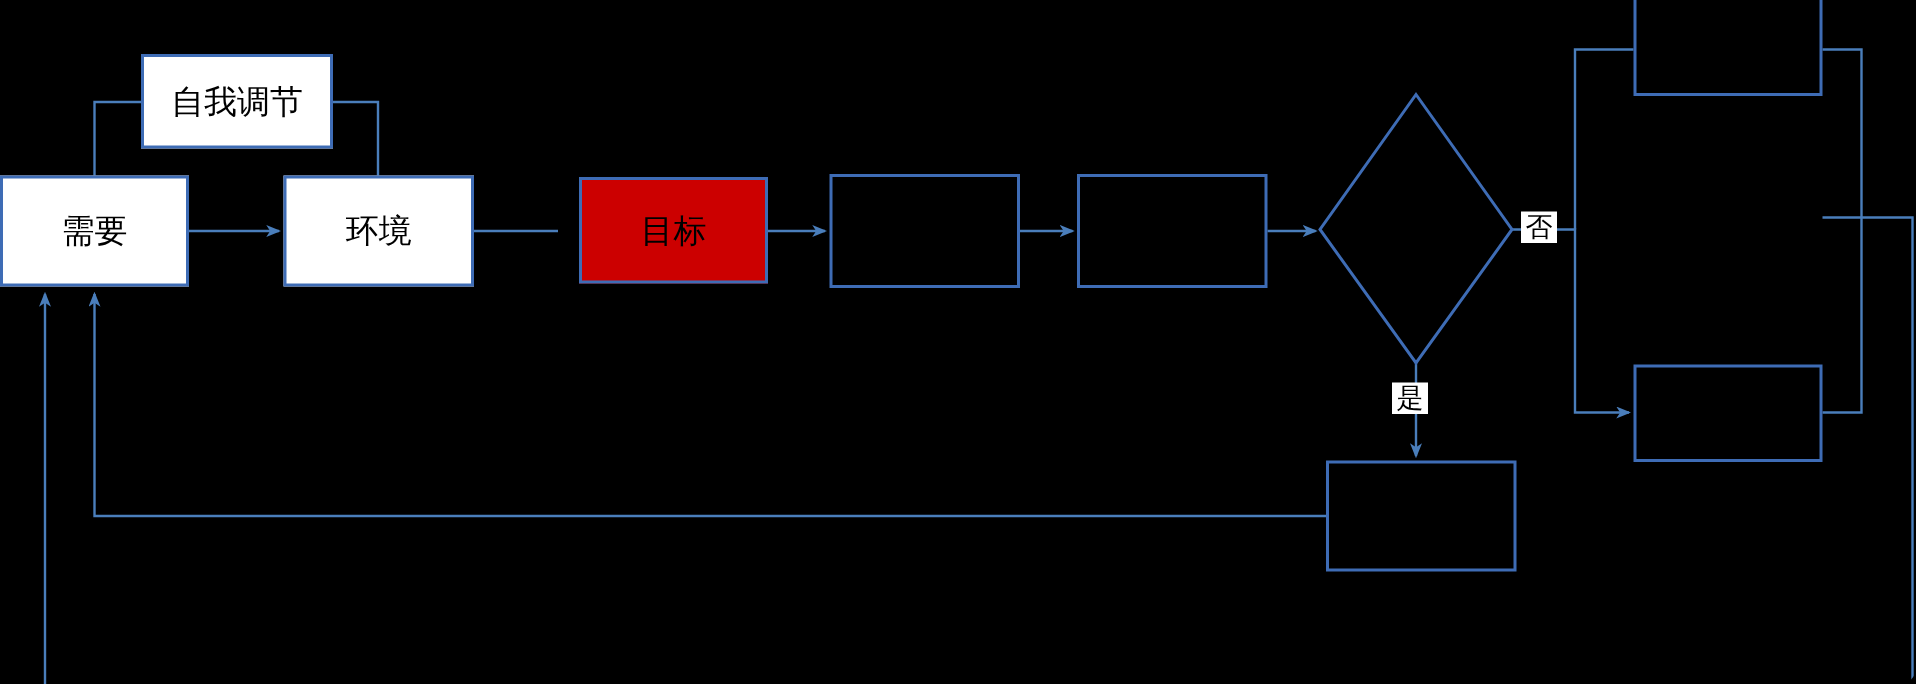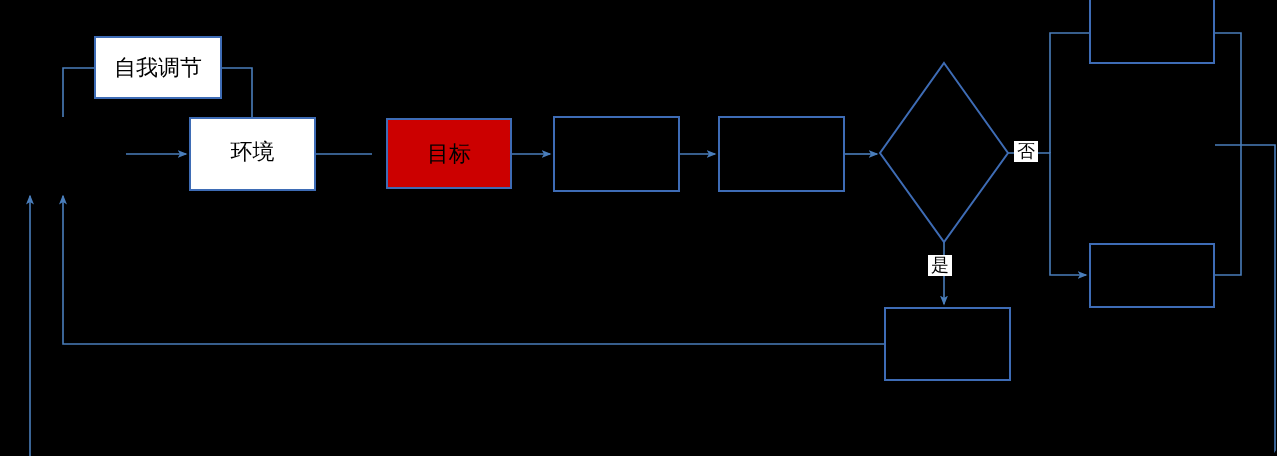--- a/index.html
+++ b/index.html
@@ -100,22 +100,25 @@
 
     </g>
 
     <polygon points="944,63 1008,153 944,242 880,153" fill="none" stroke="#3E6CB5" stroke-width="2"></polygon>
   </svg>
 
   <div class="node filled-white" style="left:94px; top:36px; width:128px; height:63px;">
     <span>自我调节</span>
   </div>
 
+  <div class="node filled-white" style="left:0px; top:117px; width:126px; height:74px;">
+    <span>需要</span>
+  </div>
 
-  <div class="node filled-white" style="left:189px; top:117px; width:127px; height:74px;font-family:Liberation Mono, monospace;">
+  <div class="node filled-white" style="left:189px; top:117px; width:127px; height:74px;">
     <span>环境</span>
   </div>
 
   <div class="node filled-red" style="left:372px; top:118px; width:126px; height:71px;margin-left:14px;">
     <span>目标</span>
   </div>
 
   <div class="node hollow" style="left:553px; top:116px; width:127px; height:76px;">
     <span></span>
   </div>

